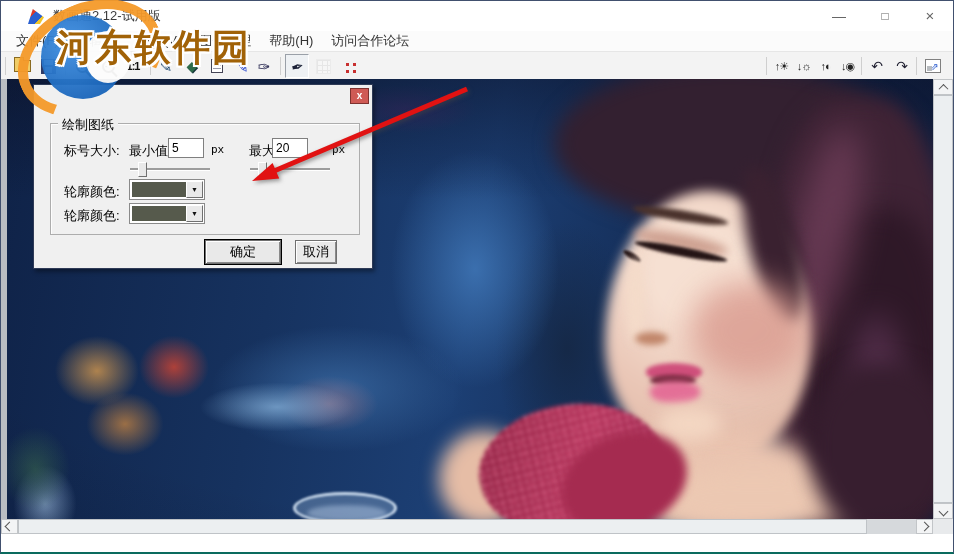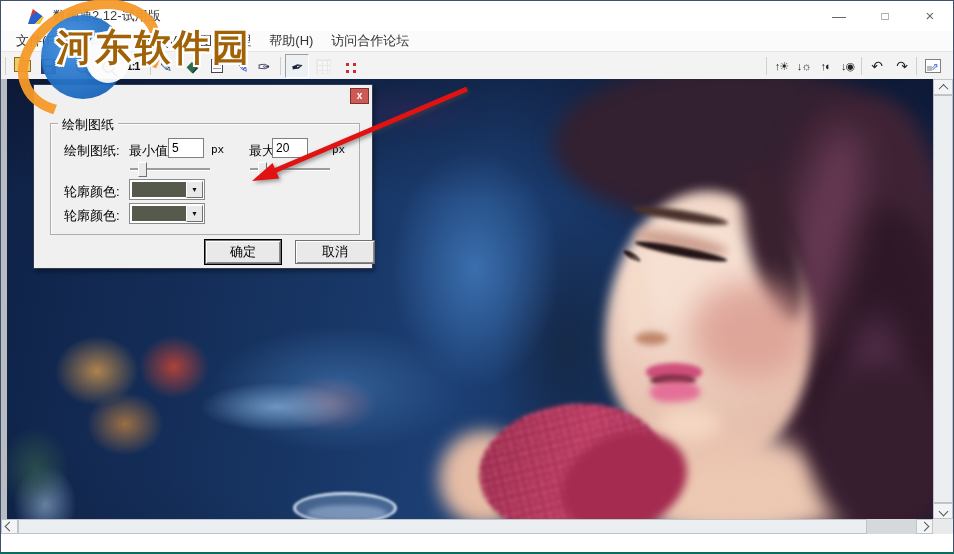--- a/index.html
+++ b/index.html
@@ -150,21 +150,21 @@
   .unit { position:absolute; font-family:"DejaVu Sans Mono",monospace; font-size:11px; }
   .track { position:absolute; width:80px; height:3px; background:#9c9c9c; border-bottom:1px solid #fff; }
   .thumb2 { position:absolute; width:9px; height:15px; background:#e9e9e9; border:1px solid; border-color:#fff #707070 #707070 #fff; }
   .combo { position:absolute; width:76px; height:21px; background:#fff; border:1px solid #8a8a8a; }
   .swatch { position:absolute; left:2px; top:2px; width:54px; height:15px; }
   .combo-btn { position:absolute; right:1px; top:1px; width:17px; height:17px; background:#e9e9e9; border:1px solid; border-color:#fff #707070 #707070 #fff;
                font-size:7px; text-align:center; line-height:16px; color:#111; }
   .dbtn { position:absolute; height:24px; background:#e9e9e9; border:1px solid #707070;
           box-shadow:1px 1px 0 #fff inset, -1px -1px 0 #8a8a8a inset; text-align:center; line-height:22px; font-size:13px; }
   .dbtn.default { outline:1px solid #000; }
-  .ok { left:171px; top:155px; width:76px; } .cancel { left:261px; top:155px; width:80px; }
+  .ok { left:171px; top:155px; width:76px; } .cancel { left:261px; top:155px; width:42px; }
 
   
   .arrow-svg { position:absolute; left:0; top:0; width:954px; height:554px; z-index:55; pointer-events:none; }
 
   
   .watermark { position:absolute; left:0; top:0; width:240px; height:130px; z-index:60; pointer-events:none; }
   .wm-ring { position:absolute; left:14px; top:2px; width:150px; height:110px; border-radius:50%;
              border:10px solid #f59a2a; border-bottom-color:transparent; transform:rotate(-24deg); opacity:.95; }
   .wm-blue { position:absolute; left:40px; top:14px; width:84px; height:84px; border-radius:50%;
              background:radial-gradient(circle at 35% 35%, #4090e2, #0d57ad); opacity:.95; }
@@ -337,21 +337,21 @@
       </div>
   </div>
   <div class="corner"></div>
 
 
   <div class="dialog">
     <div class="dlg-close">x</div>
     <div class="groupbox"></div>
     <div class="gb-label">绘制图纸</div>
 
-    <div class="dlabel" style="left:30px;top:57px">绘制图纸:</div>
+    <div class="dlabel" style="left:30px;top:57px">标号大小:</div>
     <div class="dlabel" style="left:95px;top:57px">最小值:</div>
     <input class="dinput" style="left: 134px; top: 53px;" value="5">
     <div class="unit" style="left:177px;top:58px">px</div>
     <div class="dlabel" style="left:215px;top:57px">最大值:</div>
     <input class="dinput" style="left: 238px; top: 53px;" value="20">
     <div class="unit" style="left:298px;top:58px">px</div>
 
     <div class="track" style="left:96px;top:83px"></div>
     <div class="thumb2" style="left:104px;top:77px"></div>
     <div class="track" style="left:216px;top:83px"></div>

